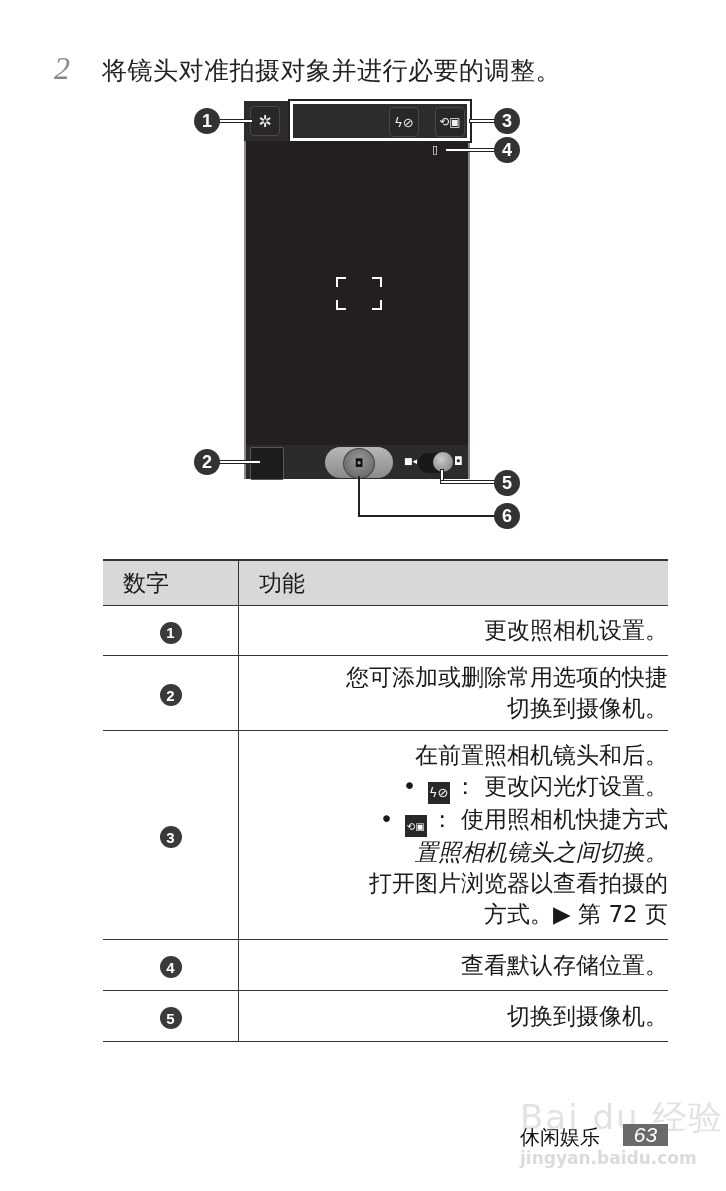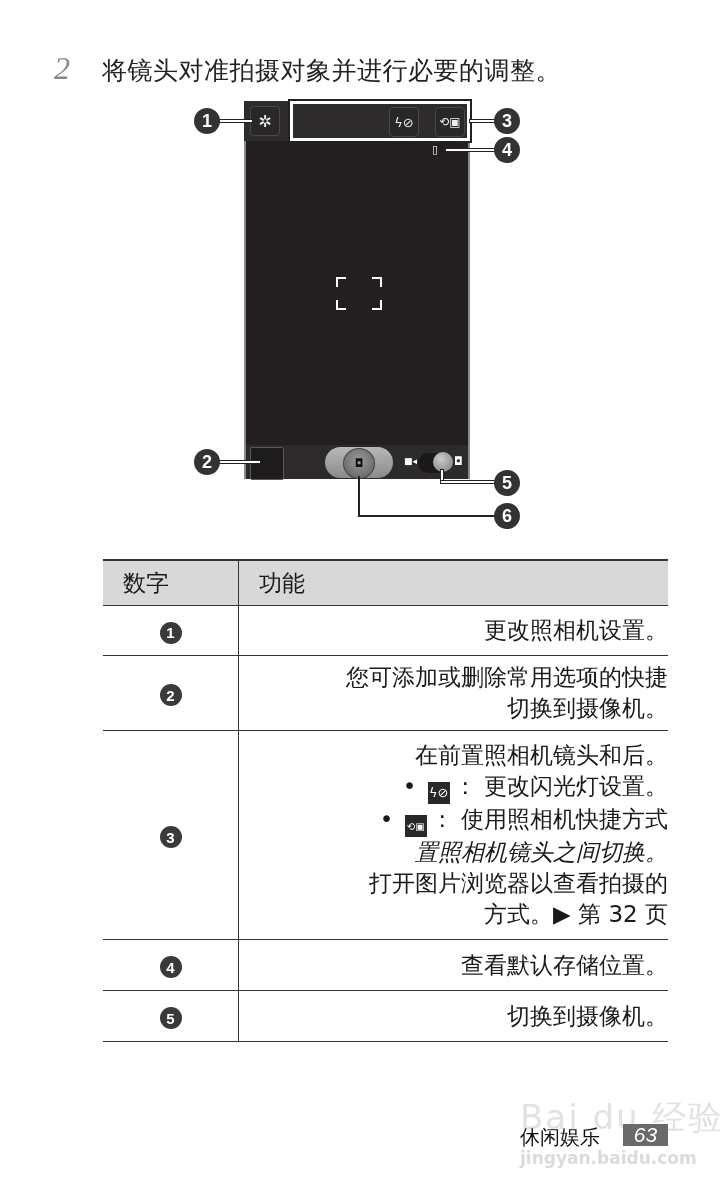--- a/index.html
+++ b/index.html
@@ -109,21 +109,21 @@
       </td>
     </tr>
     <tr style="height:209px;">
       <td class="num"><span class="num-badge">3</span></td>
       <td>
         <span class="bullet">在前置照相机镜头和后。</span>
         <span class="bullet">• <span class="inline-icon">ϟ⊘</span><span>：  更改闪光灯设置。</span></span>
         <span class="bullet">• <span class="inline-icon" style="font-size:10px;">⟲▣</span><span>：  使用照相机快捷方式</span></span>
         <span class="indent">置照相机镜头之间切换。</span>
         <span class="bullet">打开图片浏览器以查看拍摄的</span>
-        <span class="bullet">方式。▶ 第 32 页</span>
+        <span class="bullet">方式。▶ 第 72 页</span>
       </td>
     </tr>
     <tr style="height:51px;">
       <td class="num"><span class="num-badge">4</span></td>
       <td>查看默认存储位置。</td>
     </tr>
     <tr style="height:51px;">
       <td class="num"><span class="num-badge">5</span></td>
       <td>切换到摄像机。</td>
     </tr>

